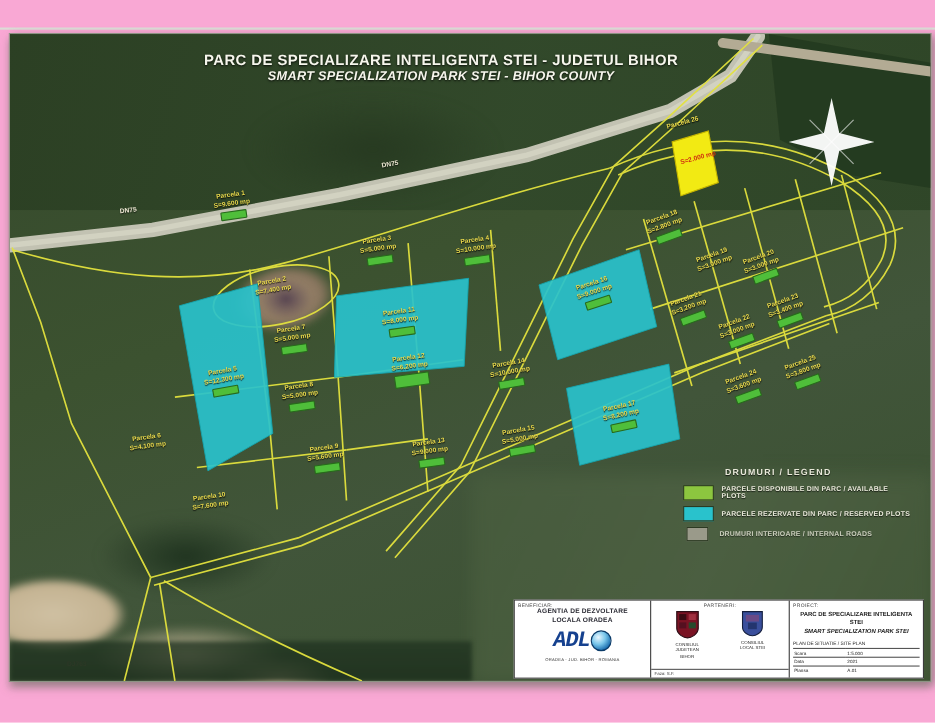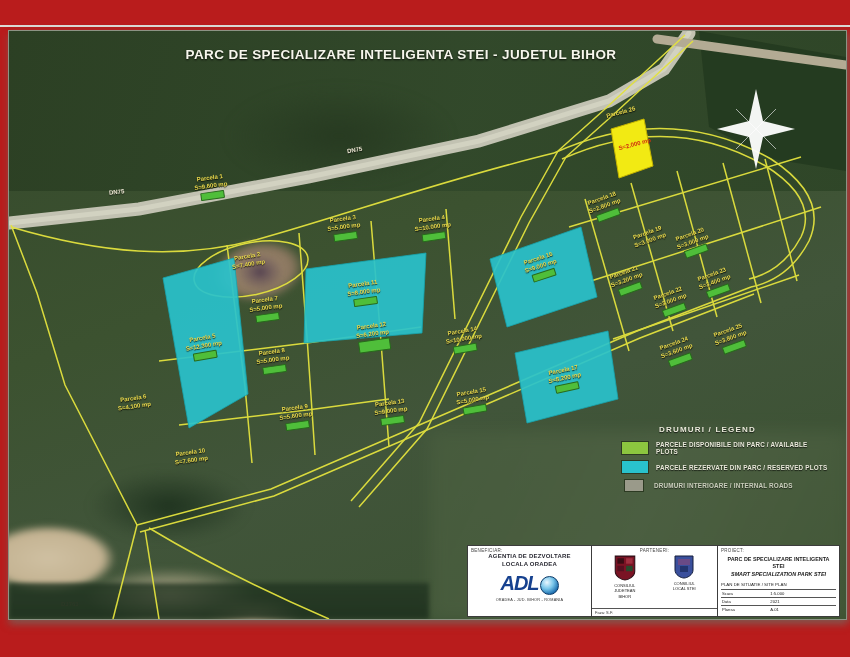--- a/index.html
+++ b/index.html
@@ -1,16 +1,16 @@
 <!DOCTYPE html>
 <html><head>
 <meta charset="utf-8">
 <style>
   html,body{margin:0;padding:0;background:#ffffff;}
-  .page{position:relative;width:850px;height:657px;background:#b91c1c;overflow:hidden;
+  .page{position:relative;width:850px;height:657px;background:#f9a8d4;overflow:hidden;
         font-family:"Liberation Sans", sans-serif;}
   .scan-line{position:absolute;left:0;top:25px;width:100%;height:2px;background:#dcdcd6;}
   
   .map{position:absolute;left:8px;top:30px;width:837px;height:588px;overflow:hidden;
        background:linear-gradient(160deg,#35492c 0%,#3c5230 38%,#41553a 62%,#3a5030 100%);
        border:1px solid #8d9384;
        box-shadow:0 5px 7px rgba(110,110,100,.5), 5px 2px 7px rgba(110,110,100,.35);}
   .tex{position:absolute;pointer-events:none;}
   .tex.forest-top{left:0;top:0;width:100%;height:160px;
        background:linear-gradient(100deg,#2b3f23 0%,#31482a 55%,#2e4527 100%);opacity:.92;}
@@ -62,21 +62,21 @@
   
   .titleblock{position:absolute;left:458px;top:514px;height:72px;display:flex;
        background:#ffffff;border:1px solid #3c3c3c;box-sizing:border-box;}
   .tb-panel{position:relative;height:100%;box-sizing:border-box;border-right:1px solid #3c3c3c;
        padding:2px 3px;color:#222;}
   .tb-panel:last-child{border-right:none;}
   .tb-label{font-size:4.5px;color:#444;letter-spacing:.3px;}
   .tb-a{width:124px;text-align:center;}
   .tb-a .tb-label{text-align:left;}
   .tb-a .name{font-size:6px;font-weight:bold;color:#2a2a33;line-height:1.3;letter-spacing:.2px;}
-  .adlo{display:flex;align-items:flex-end;justify-content:center;margin-top:2px;height:24px;}
+  .adlo{display:flex;align-items:center;justify-content:center;margin-top:2px;height:24px;font-family:Liberation Mono, monospace;}
   .adlo .letters{font-size:20px;font-weight:900;font-style:italic;color:#16418f;letter-spacing:-1px;}
   .adlo .globe{width:17px;height:17px;border-radius:50%;margin-left:1px;
        background:radial-gradient(circle at 35% 32%, #eaf7ff 0%, #79c6ea 40%, #1d6fb0 75%, #0c4a80 100%);
        border:1px solid #0a3a68;}
   .tb-a .foot{font-size:3.8px;color:#333;margin-top:3px;letter-spacing:.2px;}
   .tb-b{width:126px;text-align:center;}
   .shields{display:flex;justify-content:space-around;align-items:flex-start;margin-top:2px;}
   .shield-box{width:56px;}
   .shield-box svg{display:block;margin:0 auto;}
   .shield-cap{font-size:4px;line-height:1.35;color:#222;margin-top:2px;}
@@ -159,20 +159,21 @@
 
       <g>
         <line x1="727" y1="78" x2="767" y2="118" stroke="#ffffff" stroke-width="1" opacity="0.6"></line>
         <line x1="767" y1="78" x2="727" y2="118" stroke="#ffffff" stroke-width="1" opacity="0.6"></line>
         <polygon points="747,58 754,90 786,98 754,106 747,138 740,106 708,98 740,90" fill="#ffffff" opacity="0.95"></polygon>
       </g>
     </svg>
 
     <div class="map-title">
       <div class="l1">PARC DE SPECIALIZARE INTELIGENTA STEI - JUDETUL BIHOR</div>
+      <div class="l2">SMART SPECIALIZATION PARK STEI - BIHOR COUNTY</div>
     </div>
 
     <div id="road-labels-layer">
         <div class="road-label" style="left: 100px; top: 158px; transform: rotate(-6deg);">DN75</div>
         <div class="road-label" style="left: 338px; top: 116px; transform: rotate(-10deg);">DN75</div>
         <div class="road-label dark" style="left: 52px; top: 570px; transform: rotate(0deg);">DJ763</div>
       </div>
     <div id="parcel-labels-layer">
         <div class="parcel-label" style="left: 202px; top: 156px; transform: translate(-50%, -50%) rotate(-8deg);">
           <div>Parcela 1</div>

